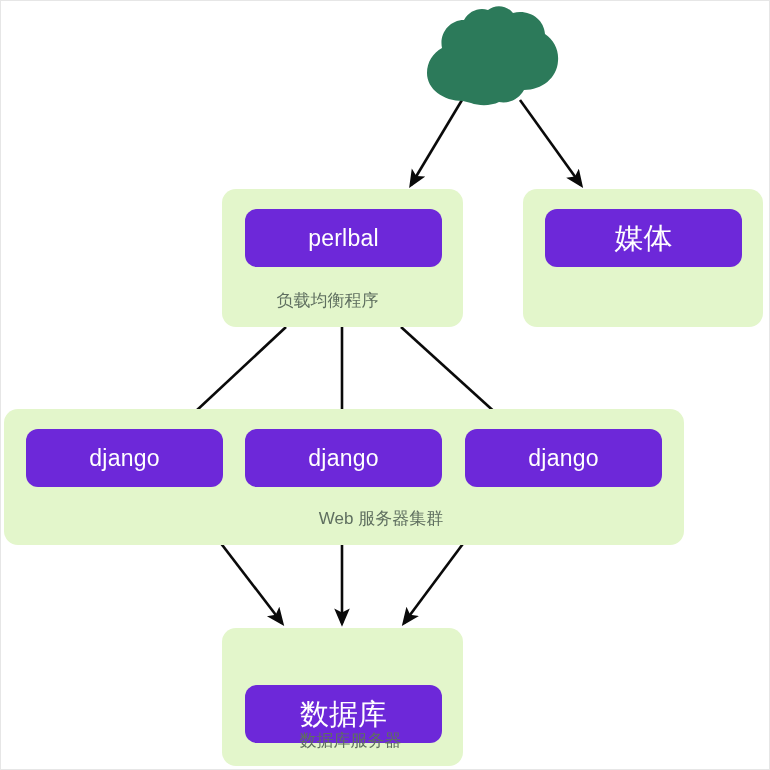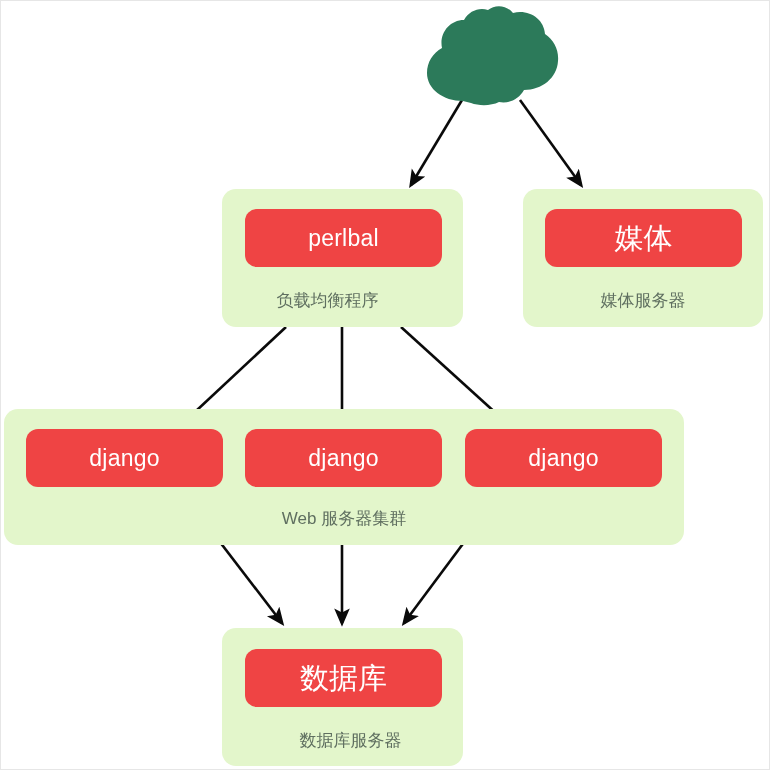--- a/index.html
+++ b/index.html
@@ -28,21 +28,21 @@
     pointer-events: none;
   }
   .group {
     position: absolute;
     background: #e3f6cb;
     border-radius: 14px;
     box-sizing: border-box;
   }
   .node {
     position: absolute;
-    background: #ef4444;
+    background: #6d28d9;
     border-radius: 12px;
     box-sizing: border-box;
     display: flex;
     align-items: center;
     justify-content: center;
     color: #ffffff;
   }
   .node-label-latin {
     font-size: 23px;
     letter-spacing: 0.2px;
@@ -99,35 +99,34 @@
   <div class="node" style="left:244px; top:208px; width:197px; height:58px;">
     <span class="node-label-latin">perlbal</span>
   </div>
   <div class="caption" style="left:221px; top:291px; width:211px;">负载均衡程序</div>
 
   <div class="group" style="left:522px; top:188px; width:240px; height:138px;">
   </div>
   <div class="node" style="left:544px; top:208px; width:197px; height:58px;">
     <span class="node-label-cjk">媒体</span>
   </div>
-  <div class="caption" style="left:522px; top:291px; width:240px;">媒体服务器</div>
 
   <div class="group" style="left:3px; top:408px; width:680px; height:136px;">
   </div>
   <div class="node" style="left:25px; top:428px; width:197px; height:58px;">
     <span class="node-label-latin">django</span>
   </div>
   <div class="node" style="left:244px; top:428px; width:197px; height:58px;">
     <span class="node-label-latin">django</span>
   </div>
   <div class="node" style="left:464px; top:428px; width:197px; height:58px;">
     <span class="node-label-latin">django</span>
   </div>
-  <div class="caption" style="left:3px; top:509px; width:680px;">Web 服务器集群</div>
+  <div class="caption" style="left:3px; top:509px; width:680px;padding-left:37px;">Web 服务器集群</div>
 
   <div class="group" style="left:221px; top:627px; width:241px; height:138px;">
   </div>
-  <div class="node" style="left:244px; top:648px; width:197px; height:58px;">
+  <div class="node" style="left:244px; top:684px; width:197px; height:58px;">
     <span class="node-label-cjk">数据库</span>
   </div>
   <div class="caption" style="left:221px; top:731px; width:241px;margin-left:8px;">数据库服务器</div>
 
 </div>
 
 </body></html>

